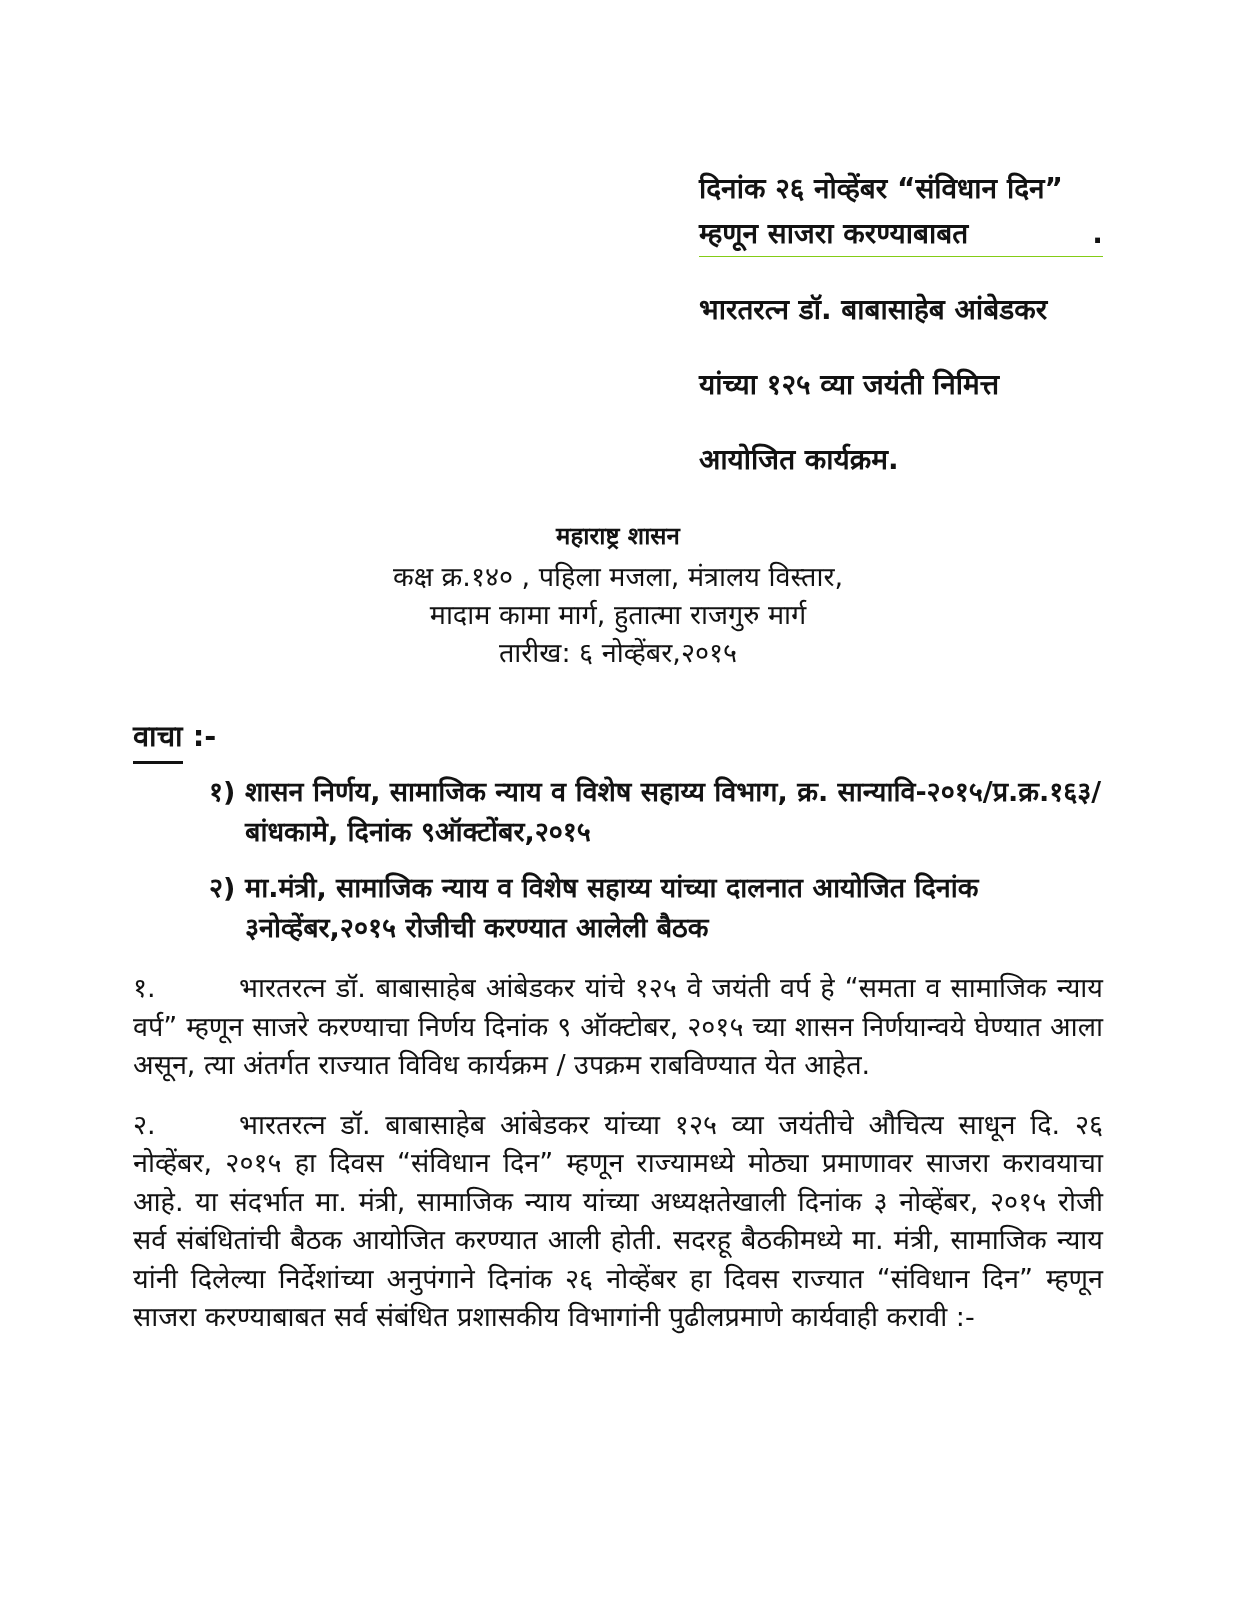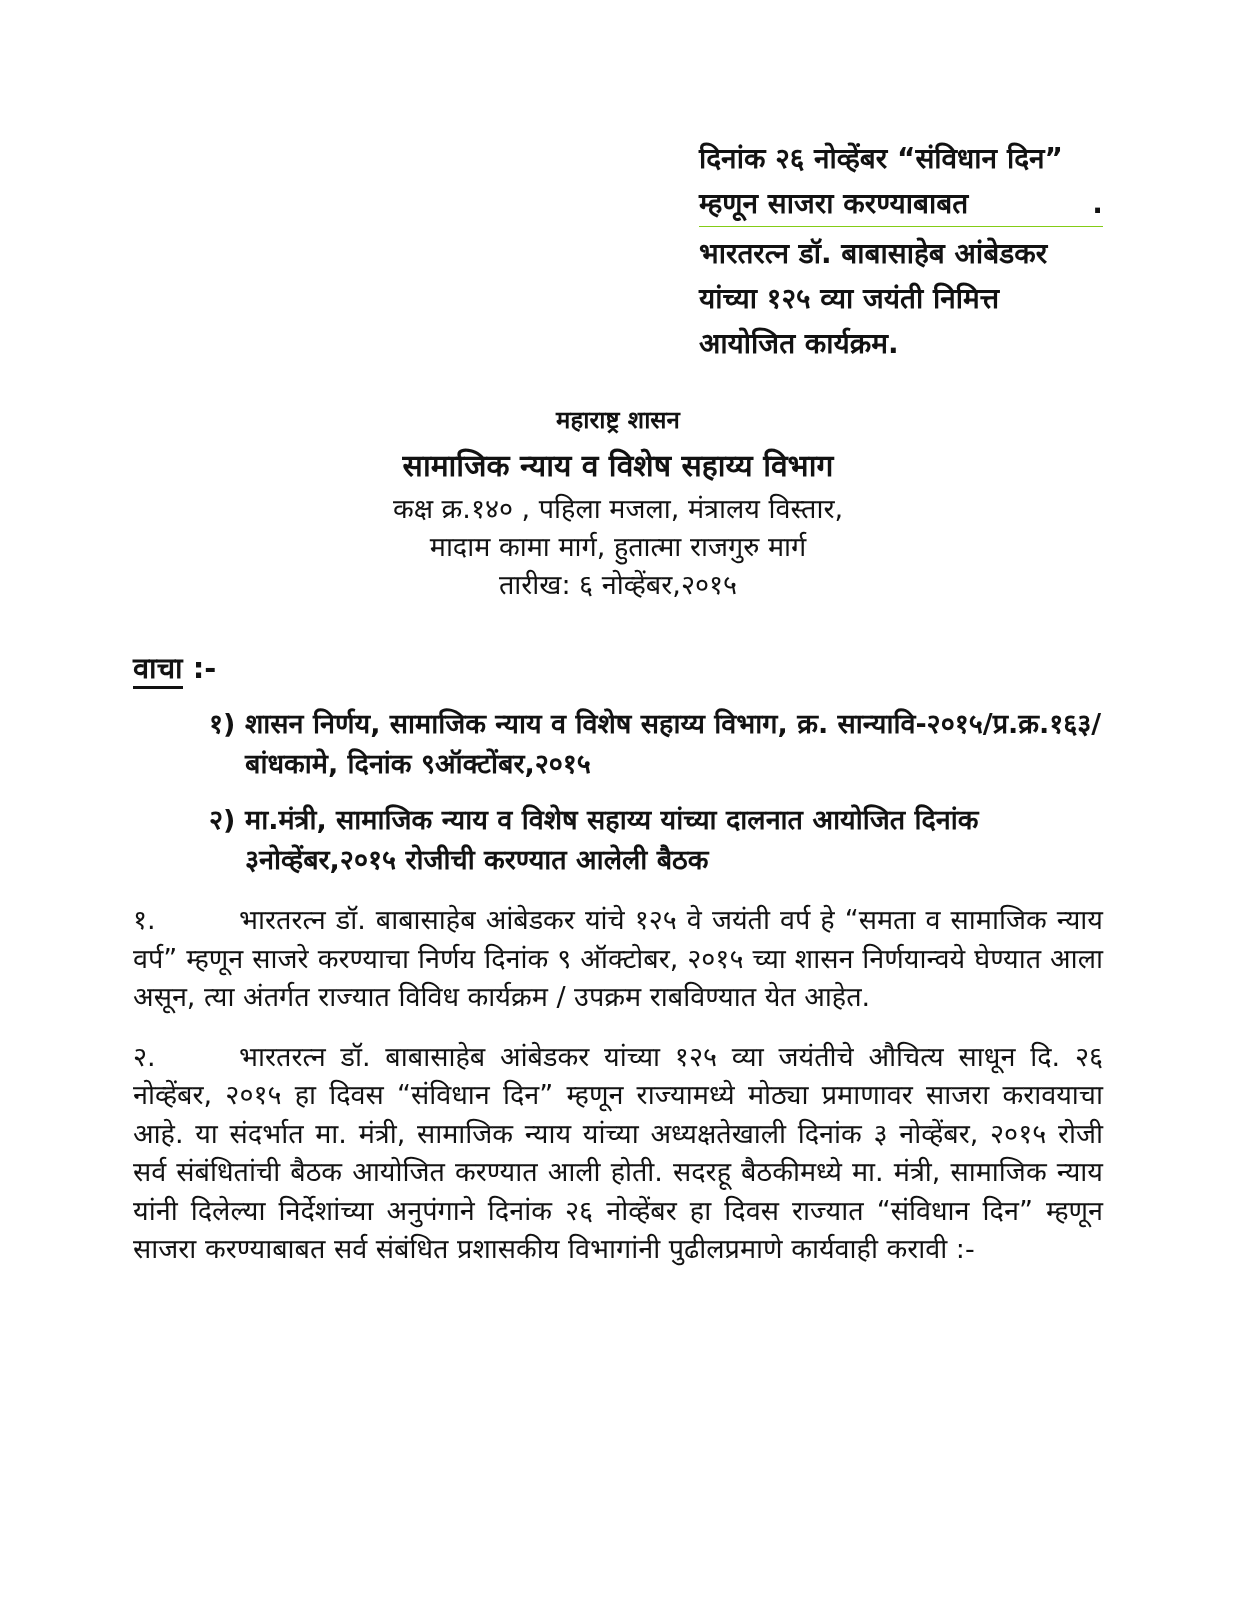--- a/index.html
+++ b/index.html
@@ -16,21 +16,21 @@
   }
   
   .subject-block {
     width:404px;
     margin-left:auto;
     font-weight:bold;
     font-size:28px;
     line-height:45px;
     text-align:justify;
   }
-  .subject-line { min-height:45px; }
+  .subject-line { min-height:45px;margin-top:30px; }
   .subject-underlined {
     display:flex;
     justify-content:space-between;
     align-items:flex-end;
     border-bottom:1px solid #84cc16;
     margin-bottom:4px;
   }
   
   .letterhead { text-align:center; margin-top:32px; }
   .govt-name   { font-size:24px; font-weight:bold; line-height:44px; }
@@ -40,21 +40,21 @@
   .date-line   { font-size:27px; line-height:38px; }
   
   .section-label {
     font-size:29px;
     font-weight:bold;
     margin-top:44px;
     line-height:40px;
   }
   .section-label .ul {
     border-bottom:3px solid #121212;
-    padding-bottom:1px;
+    padding-bottom:8px;
   }
   
   .read-items { margin-top:16px; }
   .read-item {
     position:relative;
     padding-left:112px;
     font-weight:bold;
     font-size:27px;
     line-height:40px;
     margin-top:16px;
@@ -87,21 +87,20 @@
       <span>म्हणून साजरा करण्याबाबत</span>
       <span>.</span>
     </div>
     <div class="subject-line">भारतरत्न डॉ. बाबासाहेब आंबेडकर</div>
     <div class="subject-line">यांच्या १२५ व्या जयंती निमित्त</div>
     <div class="subject-line">आयोजित कार्यक्रम.</div>
   </div>
 
   <div class="letterhead">
     <div class="govt-name">महाराष्ट्र शासन</div>
-    <div class="dept-name">सामाजिक न्याय व विशेष सहाय्य विभाग</div>
     <div class="addr-line">कक्ष क्र.१४० , पहिला मजला, मंत्रालय विस्तार,</div>
     <div class="addr-line">मादाम कामा मार्ग, हुतात्मा राजगुरु मार्ग</div>
     <div class="date-line">तारीख:  ६ नोव्हेंबर,२०१५</div>
   </div>
 
   <div class="section-label">
     <span class="ul">वाचा</span><span> :-</span>
   </div>
 
   <div class="read-items">

